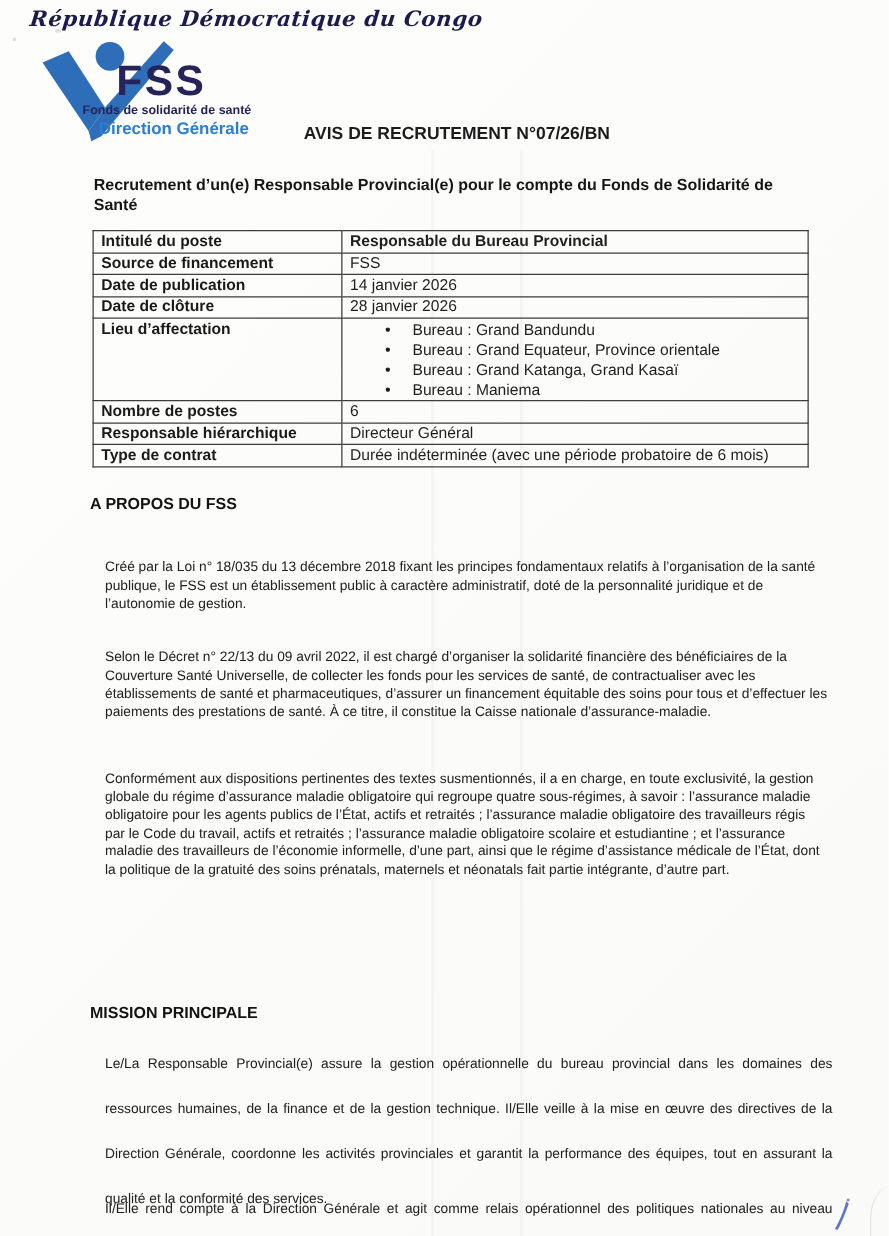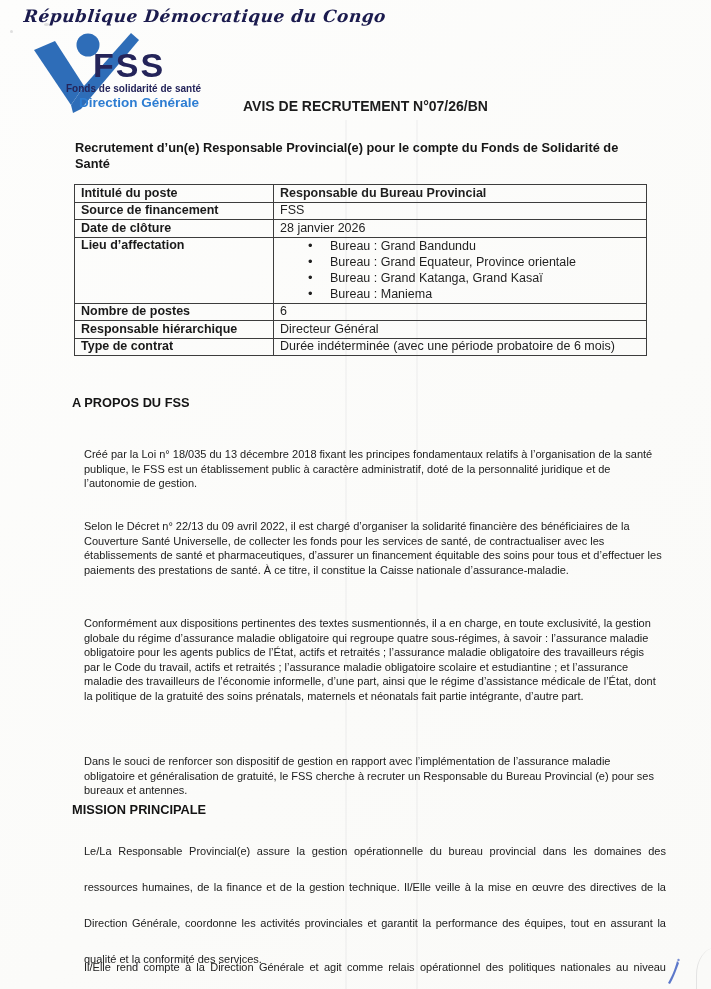--- a/index.html
+++ b/index.html
@@ -123,20 +123,24 @@
     <tbody>
       <tr class="row-0">
         <td class="cell-label">Intitulé du poste</td>
         <td class="cell-value">Responsable du Bureau Provincial</td>
       </tr>
       <tr>
         <td class="cell-label">Source de financement</td>
         <td class="cell-value">FSS</td>
       </tr>
       <tr>
+        <td class="cell-label">Date de publication</td>
+        <td class="cell-value">14 janvier 2026</td>
+      </tr>
+      <tr>
         <td class="cell-label">Date de clôture</td>
         <td class="cell-value">28 janvier 2026</td>
       </tr>
       <tr>
         <td class="cell-label">Lieu d’affectation</td>
         <td class="cell-value">
           <div class="bullet-line">Bureau : Grand Bandundu</div>
           <div class="bullet-line">Bureau : Grand Equateur, Province orientale</div>
           <div class="bullet-line">Bureau : Grand Katanga, Grand Kasaï</div>
           <div class="bullet-line">Bureau : Maniema</div>
@@ -154,21 +158,20 @@
         <td class="cell-label">Type de contrat</td>
         <td class="cell-value">Durée indéterminée (avec une période probatoire de 6 mois)</td>
       </tr>
     </tbody>
   </table>
 
   <div class="section-heading" style="top:395px;">A PROPOS DU FSS</div>
   <p class="para" style="top:436px;">Créé par la Loi n° 18/035 du 13 décembre 2018 fixant les principes fondamentaux relatifs à l’organisation de la santé publique, le FSS est un établissement public à caractère administratif, doté de la personnalité juridique et de l’autonomie de gestion.</p>
   <p class="para" style="top:508px;">Selon le Décret n° 22/13 du 09 avril 2022, il est chargé d’organiser la solidarité financière des bénéficiaires de la Couverture Santé Universelle, de collecter les fonds pour les services de santé, de contractualiser avec les établissements de santé et pharmaceutiques, d’assurer un financement équitable des soins pour tous et d’effectuer les paiements des prestations de santé. À ce titre, il constitue la Caisse nationale d’assurance-maladie.</p>
   <p class="para" style="top:605px;">Conformément aux dispositions pertinentes des textes susmentionnés, il a en charge, en toute exclusivité, la gestion globale du régime d’assurance maladie obligatoire qui regroupe quatre sous-régimes, à savoir : l’assurance maladie obligatoire pour les agents publics de l’État, actifs et retraités ; l’assurance maladie obligatoire des travailleurs régis par le Code du travail, actifs et retraités ; l’assurance maladie obligatoire scolaire et estudiantine ; et l’assurance maladie des travailleurs de l’économie informelle, d’une part, ainsi que le régime d’assistance médicale de l’État, dont la politique de la gratuité des soins prénatals, maternels et néonatals fait partie intégrante, d’autre part.</p>
-  <p class="para" style="top:743px;">Dans le souci de renforcer son dispositif de gestion en rapport avec l’implémentation de l’assurance maladie obligatoire et généralisation de gratuité, le FSS cherche à recruter un Responsable du Bureau Provincial (e) pour ses bureaux et antennes.</p>
 
   <div class="section-heading" style="top:802px;">MISSION PRINCIPALE</div>
   <p class="para justified" style="top:822px;">Le/La Responsable Provincial(e) assure la gestion opérationnelle du bureau provincial dans les domaines des ressources humaines, de la finance et de la gestion technique. Il/Elle veille à la mise en œuvre des directives de la Direction Générale, coordonne les activités provinciales et garantit la performance des équipes, tout en assurant la qualité et la conformité des services.</p>
   <p class="para justified" style="top:938px;">Il/Elle rend compte à la Direction Générale et agit comme relais opérationnel des politiques nationales au niveau provincial, sans responsabilité décisionnelle stratégique au niveau national.</p>
 
   <svg class="pen-mark" width="26" height="32" viewBox="0 0 26 32">
     <path d="M6,27 C9,22 13,13 15,5 L17,7 C14,15 11,23 8,28 Z" fill="#4060c2" opacity="0.85"></path>
     <circle cx="16.5" cy="4" r="1.2" fill="#4060c2" opacity="0.7"></circle>
   </svg>
 

